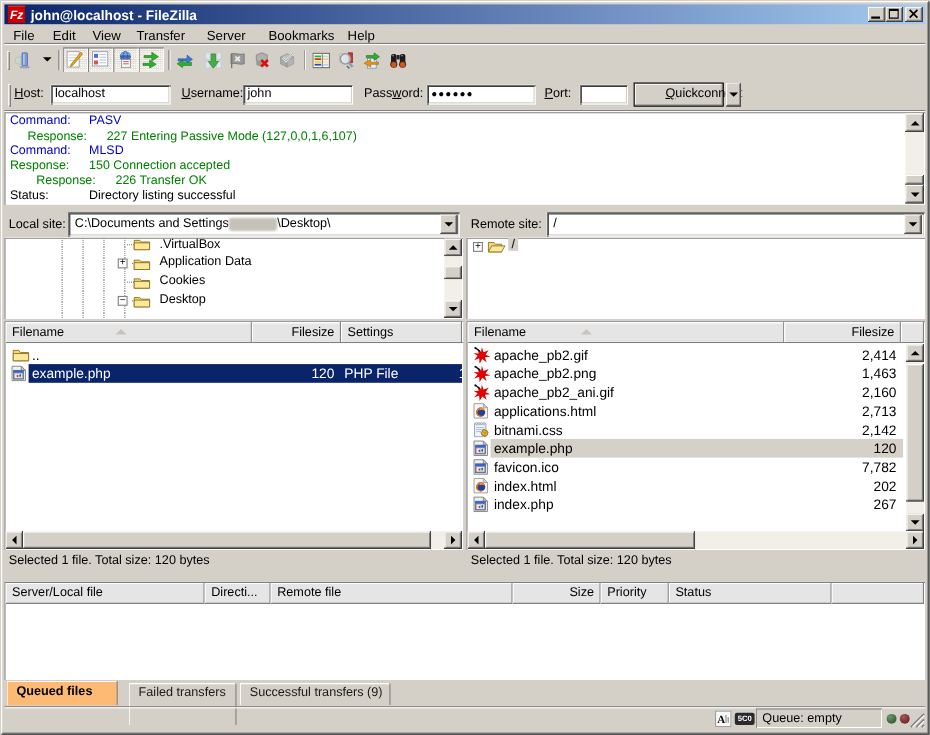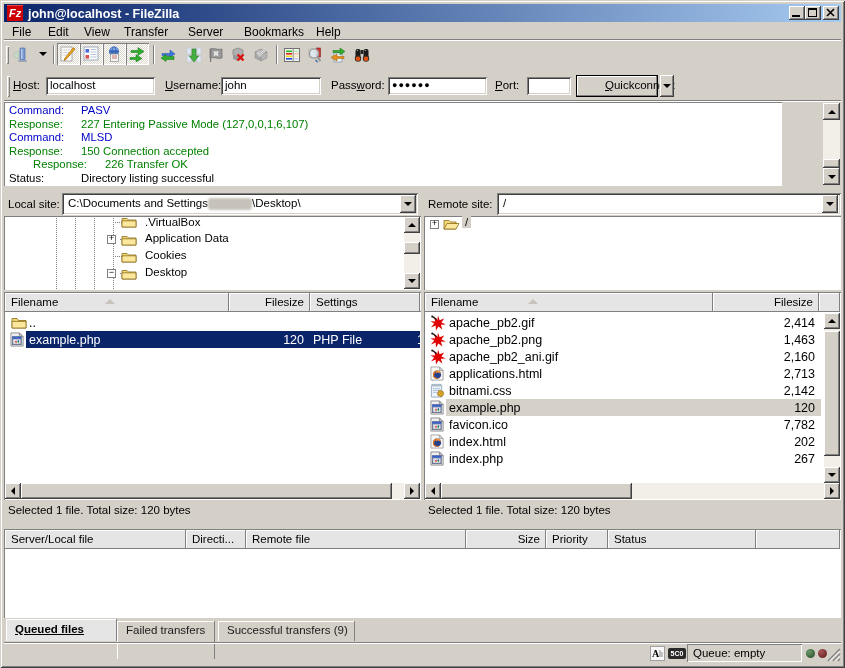--- a/index.html
+++ b/index.html
@@ -274,24 +274,24 @@
   <span class="abs" style="left:491px;top:11px;"><span class="u">P</span>ort:</span>
   <div class="abs sunken" style="left:523px;top:9px;width:44px;height:18px;"></div>
   <div class="abs" style="left:572px;top:7px;width:82px;height:22px;background:#d4d0c8;border:1px solid #000;box-shadow:inset -1px -1px 0 #808080, inset 1px 1px 0 #ffffff;text-align:center;padding-top:3px;padding-left:28px;"><span class="u">Q</span>uickconnect</div>
   <div class="abs raised" style="left:656px;top:7px;width:14px;height:22px;">
     <div class="abs arrow-d" style="left:3px;top:9px;"></div>
   </div>
   <div class="abs" style="left:0;top:32px;width:837px;height:1px;background:#808080;"></div>
   <div class="abs" style="left:0;top:33px;width:837px;height:1px;background:#ffffff;"></div>
 </div>
 
-<div class="abs sunkenpanel" id="logpanel" style="left:4px;top:102px;width:778px;height:84px;">
+<div class="abs sunkenpanel" id="logpanel" style="left:4px;top:102px;width:837px;height:84px;">
   <div class="abs" style="left:1px;top:2px;width:817px;line-height:13.6px;font-size:11.3px;">
     <div style="color:#0000c8;"><span style="display:inline-block;width:76px;padding-left:4px;">Command:</span>PASV</div>
-    <div style="color:#008000;"><span style="display:inline-block;width:76px;padding-left:4px;">Response:</span>227 Entering Passive Mode (127,0,0,1,6,107)</div>
+    <div style="color:#008000;margin-left:16px;"><span style="display:inline-block;width:76px;padding-left:4px;">Response:</span>227 Entering Passive Mode (127,0,0,1,6,107)</div>
     <div style="color:#0000c8;"><span style="display:inline-block;width:76px;padding-left:4px;">Command:</span>MLSD</div>
     <div style="color:#008000;"><span style="display:inline-block;width:76px;padding-left:4px;">Response:</span>150 Connection accepted</div>
     <div style="color:#008000;margin-left:24px;"><span style="display:inline-block;width:76px;padding-left:4px;">Response:</span>226 Transfer OK</div>
     <div style="color:#000;"><span style="display:inline-block;width:76px;padding-left:4px;">Status:</span>Directory listing successful</div>
   </div>
 
   <div class="abs" style="left:819px;top:1px;width:17px;height:82px;">
     <div class="abs sb-track" style="left:0;top:0;width:17px;height:82px;"></div>
     <div class="abs sb-btn" style="left:0;top:0;width:17px;height:17px;">
           <div class="arrow-u"></div>
@@ -515,21 +515,21 @@
     <div class="hdrcell" style="left:461px;width:80px;text-align:right;">Size</div>
     <div class="hdrcell" style="left:541px;width:62px;">Priority</div>
     <div class="hdrcell" style="left:603px;width:148px;">Status</div>
     <div class="hdrcell" style="left:751px;width:84px;"></div>
   </div>
 </div>
 
 <div class="abs" id="tabs" style="left:4px;top:618px;width:837px;height:24px;">
   <div class="abs" style="left:113px;top:3px;width:98px;height:38px;background:#d4d0c8;box-shadow:inset -1px 0 0 #808080, inset 1px 1px 0 #ffffff;padding:3px 0 0 9px;color:#1a1a1a;">Failed transfers</div>
   <div class="abs" style="left:214px;top:3px;width:137px;height:20px;background:#d4d0c8;box-shadow:inset -1px 0 0 #808080, inset 1px 1px 0 #ffffff;padding:3px 0 0 9px;color:#1a1a1a;">Successful transfers (9)</div>
-  <div class="abs" style="left:2px;top:1px;width:111px;height:22px;background:#e5e5e5;box-shadow:inset -1px 0 0 #808080, inset 1px 1px 0 #ffffff;padding:4px 0 0 9px;font-weight:bold;text-decoration:underline;">Queued files</div>
+  <div class="abs" style="left:2px;top:1px;width:101px;height:22px;background:#fdba74;box-shadow:inset -1px 0 0 #808080, inset 1px 1px 0 #ffffff;padding:4px 0 0 9px;font-weight:bold;">Queued files</div>
 </div>
 
 <div class="abs" id="bottombar" style="left:4px;top:642px;width:837px;height:22px;">
   <div class="abs" style="left:0;top:0;width:837px;height:1px;background:#808080;"></div>
   <div class="abs" style="left:0;top:1px;width:837px;height:1px;background:#ffffff;"></div>
   <div class="abs" style="left:646px;top:4px;width:15px;height:15px;background:#f8f8f8;border:1px solid #a0a0a0;">
     <svg width="13" height="13" viewBox="0 0 13 13">
           <text x="1" y="10" font-size="10" font-weight="bold" font-family="Liberation Serif">A</text>
           <path d="M9 3 v7 M11 5 v5" stroke="#888" stroke-width="1"></path>
         </svg>

